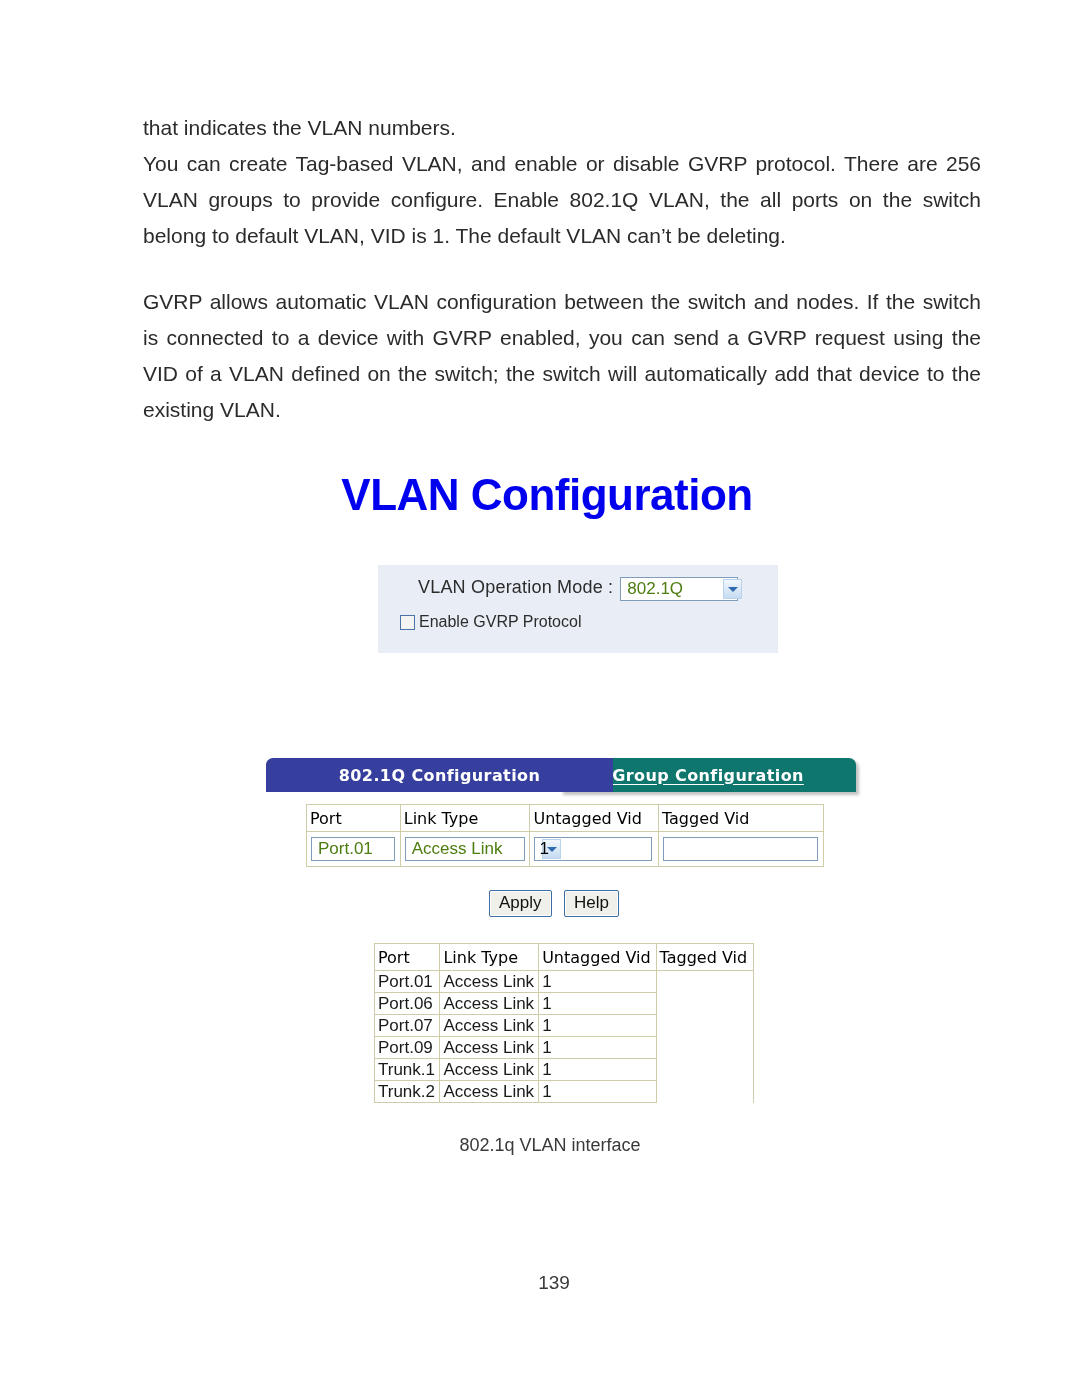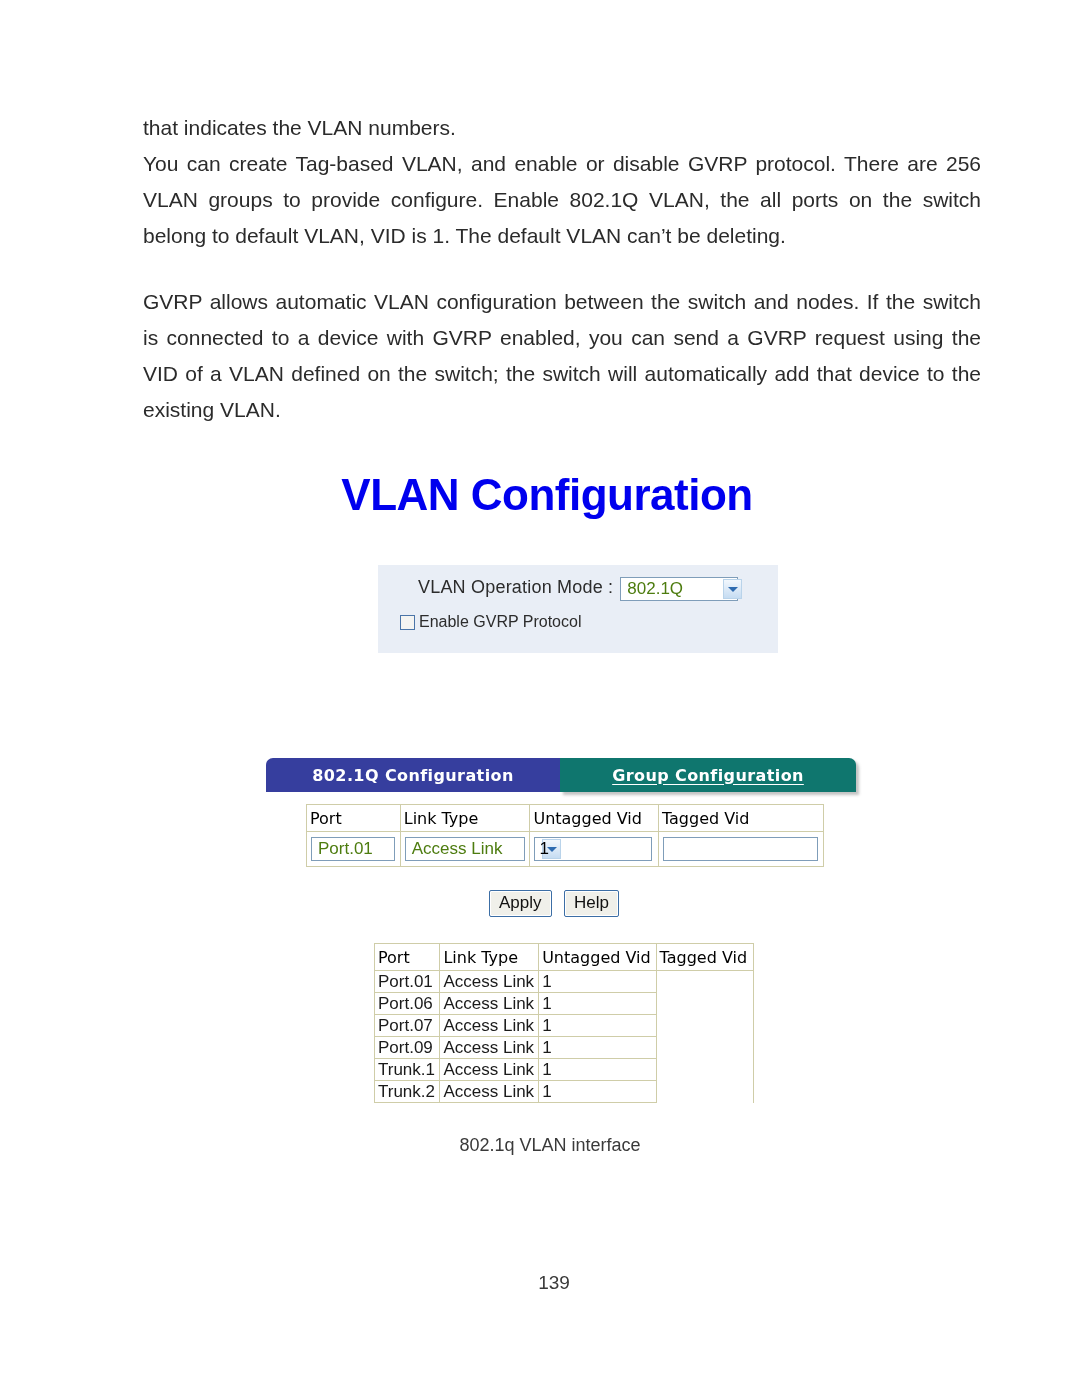--- a/index.html
+++ b/index.html
@@ -145,21 +145,21 @@
     align-items: center;
     justify-content: center;
     font-family: "DejaVu Sans", sans-serif;
     font-weight: bold;
     font-size: 16px;
     letter-spacing: 0.4px;
     color: #ffffff;
   }
   .tab-active {
     left: 0;
-    width: 294px;
+    width: 347px;
     background: #363e9e;
     border-radius: 7px 0 0 0;
     z-index: 2;
   }
   .tab-inactive {
     left: 294px;
     width: 296px;
     background: #0f766e;
     border-radius: 0 7px 0 0;
     box-shadow: 3px 3px 3px rgba(120,120,120,0.45);

